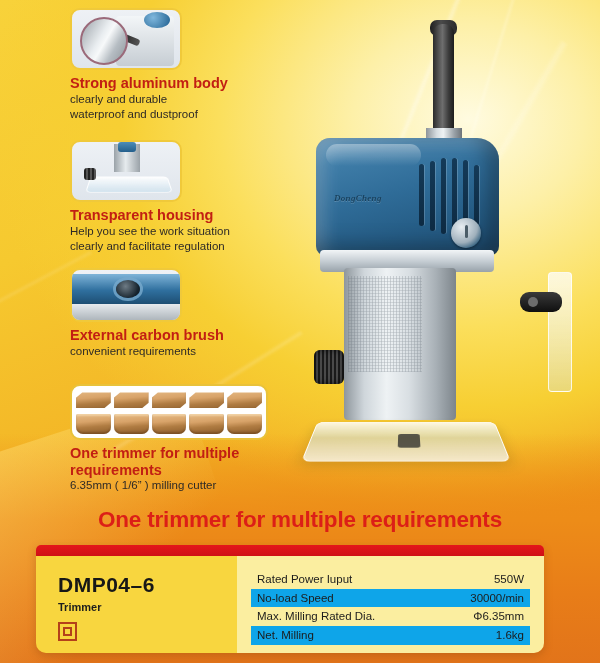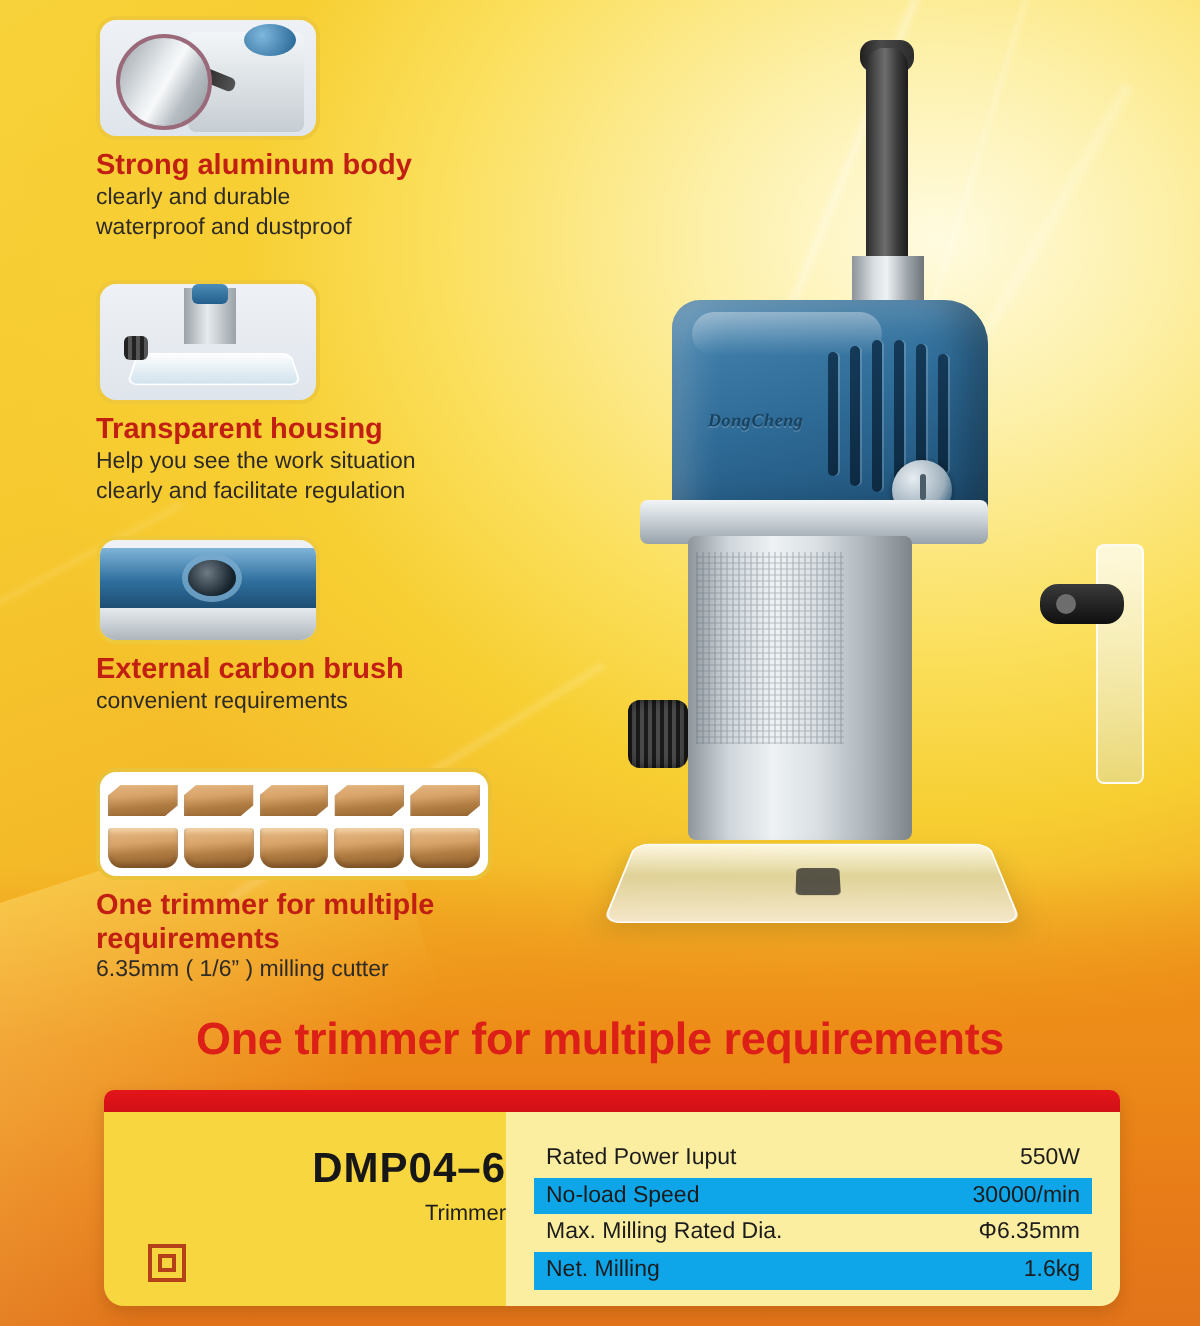--- a/index.html
+++ b/index.html
@@ -42,25 +42,24 @@
   
   #product { position: absolute; left: 300px; top: 10px; width: 290px; height: 490px; z-index: 1; }
   .cord { position:absolute; left:133px; top:14px; width:21px; height:120px;
     background: linear-gradient(90deg,#2a2a2a,#555 28%,#6e6e6e 45%,#3a3a3a 75%,#1d1d1d);
     border-radius: 9px 9px 3px 3px; }
   .cord-tip { position:absolute; left:130px; top:10px; width:27px; height:16px;
     background: linear-gradient(90deg,#202020,#4a4a4a 40%,#2b2b2b); border-radius:7px; }
   .shaft { position:absolute; left:126px; top:118px; width:36px; height:60px;
     background: linear-gradient(90deg,#8d949a,#d7dde1 30%,#eef2f4 48%,#9aa2a8 78%,#6e7479); }
   .motor {
-    position:absolute; left:36px; top:128px; width:158px; height:118px;
+    position:absolute; left:16px; top:128px; width:183px; height:118px;
     background: linear-gradient(165deg,#5d93b8 0%,#3f7da8 18%,#2f6c98 45%,#255c85 72%,#1d4a6e 100%);
     border-radius: 14px 22px 10px 10px;
     box-shadow: inset -10px -8px 22px rgba(0,0,0,.35), inset 8px 6px 18px rgba(255,255,255,.22);
-    margin-top: 12px;
   }
   .motor-top-hl { position:absolute; left:10px; top:6px; width:95px; height:22px;
     background: linear-gradient(180deg, rgba(255,255,255,.35), rgba(255,255,255,0));
     border-radius: 12px; }
   .vents { position:absolute; right:18px; top:18px; width:62px; height:78px; }
   .vents i { position:absolute; top:0; width:5px; height:100%;
     background: linear-gradient(180deg,#143a58,#0d2a42);
     border-radius:3px; box-shadow: 1px 0 0 rgba(255,255,255,.18); }
   .vents i:nth-child(1){left:0px;height:62px;top:8px}
   .vents i:nth-child(2){left:11px;height:70px;top:5px}
@@ -99,21 +98,21 @@
   .base-plate { position:absolute; left:10px; top:398px; width:192px; height:64px;
     background: linear-gradient(180deg, rgba(255,255,255,.85), rgba(206,228,240,.55) 45%, rgba(245,252,255,.75));
     border: 1px solid rgba(255,255,255,.9);
     border-radius: 8px;
     transform: perspective(300px) rotateX(52deg);
     box-shadow: 0 6px 14px rgba(120,90,20,.25); }
   .base-plate::after { content:""; position:absolute; left:46%; top:34%; width:22px; height:22px;
     background: rgba(40,40,40,.75); border-radius:3px; }
 
   
-  .feature { position: absolute; left: 48px; z-index: 2; width: 240px; }
+  .feature { position: absolute; left: 70px; z-index: 2; width: 240px; }
   .thumb {
     background: linear-gradient(180deg,#eef1f5,#dfe5ec);
     border: 2px solid #f0c93a; border-radius: 10px;
     overflow: hidden; position: relative;
   }
   .f-title { font-size: 14.5px; font-weight: 700; color: #c21f13; line-height: 1.15; margin-top: 5px; }
   .f-sub  { font-size: 11.5px; color: #2e2a26; line-height: 1.32; }
 
   
   #t1 { width: 112px; height: 62px; }
@@ -162,32 +161,31 @@
 
   
   #headline {
     position: absolute; left: 0; right: 0; top: 503px; height: 34px; z-index: 3;
     display: flex; align-items: center; justify-content: center;
     font-size: 22.5px; font-weight: 700; color: #dc1f17; letter-spacing: -.2px;
   }
 
   
   #spec-card {
-    position: absolute; left: 52px; top: 545px; width: 508px; height: 108px; z-index: 3;
+    position: absolute; left: 36px; top: 545px; width: 508px; height: 108px; z-index: 3;
     border-radius: 5px 5px 10px 10px; overflow: hidden;
     box-shadow: 0 3px 8px rgba(120,60,10,.28);
-    text-align: right;
   }
   #spec-red { height: 11px; background: linear-gradient(180deg,#e4151a,#cf1016); }
   #spec-body { display: flex; height: 97px; }
   #spec-left {
     width: 201px; background: #f8d63f; padding: 17px 0 0 22px;
   }
   .model { font-size: 21px; font-weight: 700; color: #171717; letter-spacing: .5px; }
-  .model-sub { font-size: 11px; font-weight: 400; color: #1d1d1d; margin-top: 4px; }
+  .model-sub { font-size: 11px; font-weight: 700; color: #1d1d1d; margin-top: 4px; }
   .class2 {
     margin-top: 9px; width: 19px; height: 19px; border: 2px solid #b4411a;
     display: flex; align-items: center; justify-content: center;
   }
   .class2 i { display:block; width: 9px; height: 9px; border: 2px solid #b4411a; }
   #spec-right { flex: 1; background: #fbeea0; padding: 14px 14px 0 14px; }
   .spec-row {
     display: flex; justify-content: space-between; align-items: center;
     font-size: 11.5px; color: #1c1c1c; padding: 1px 6px; line-height: 1.45;
   }

